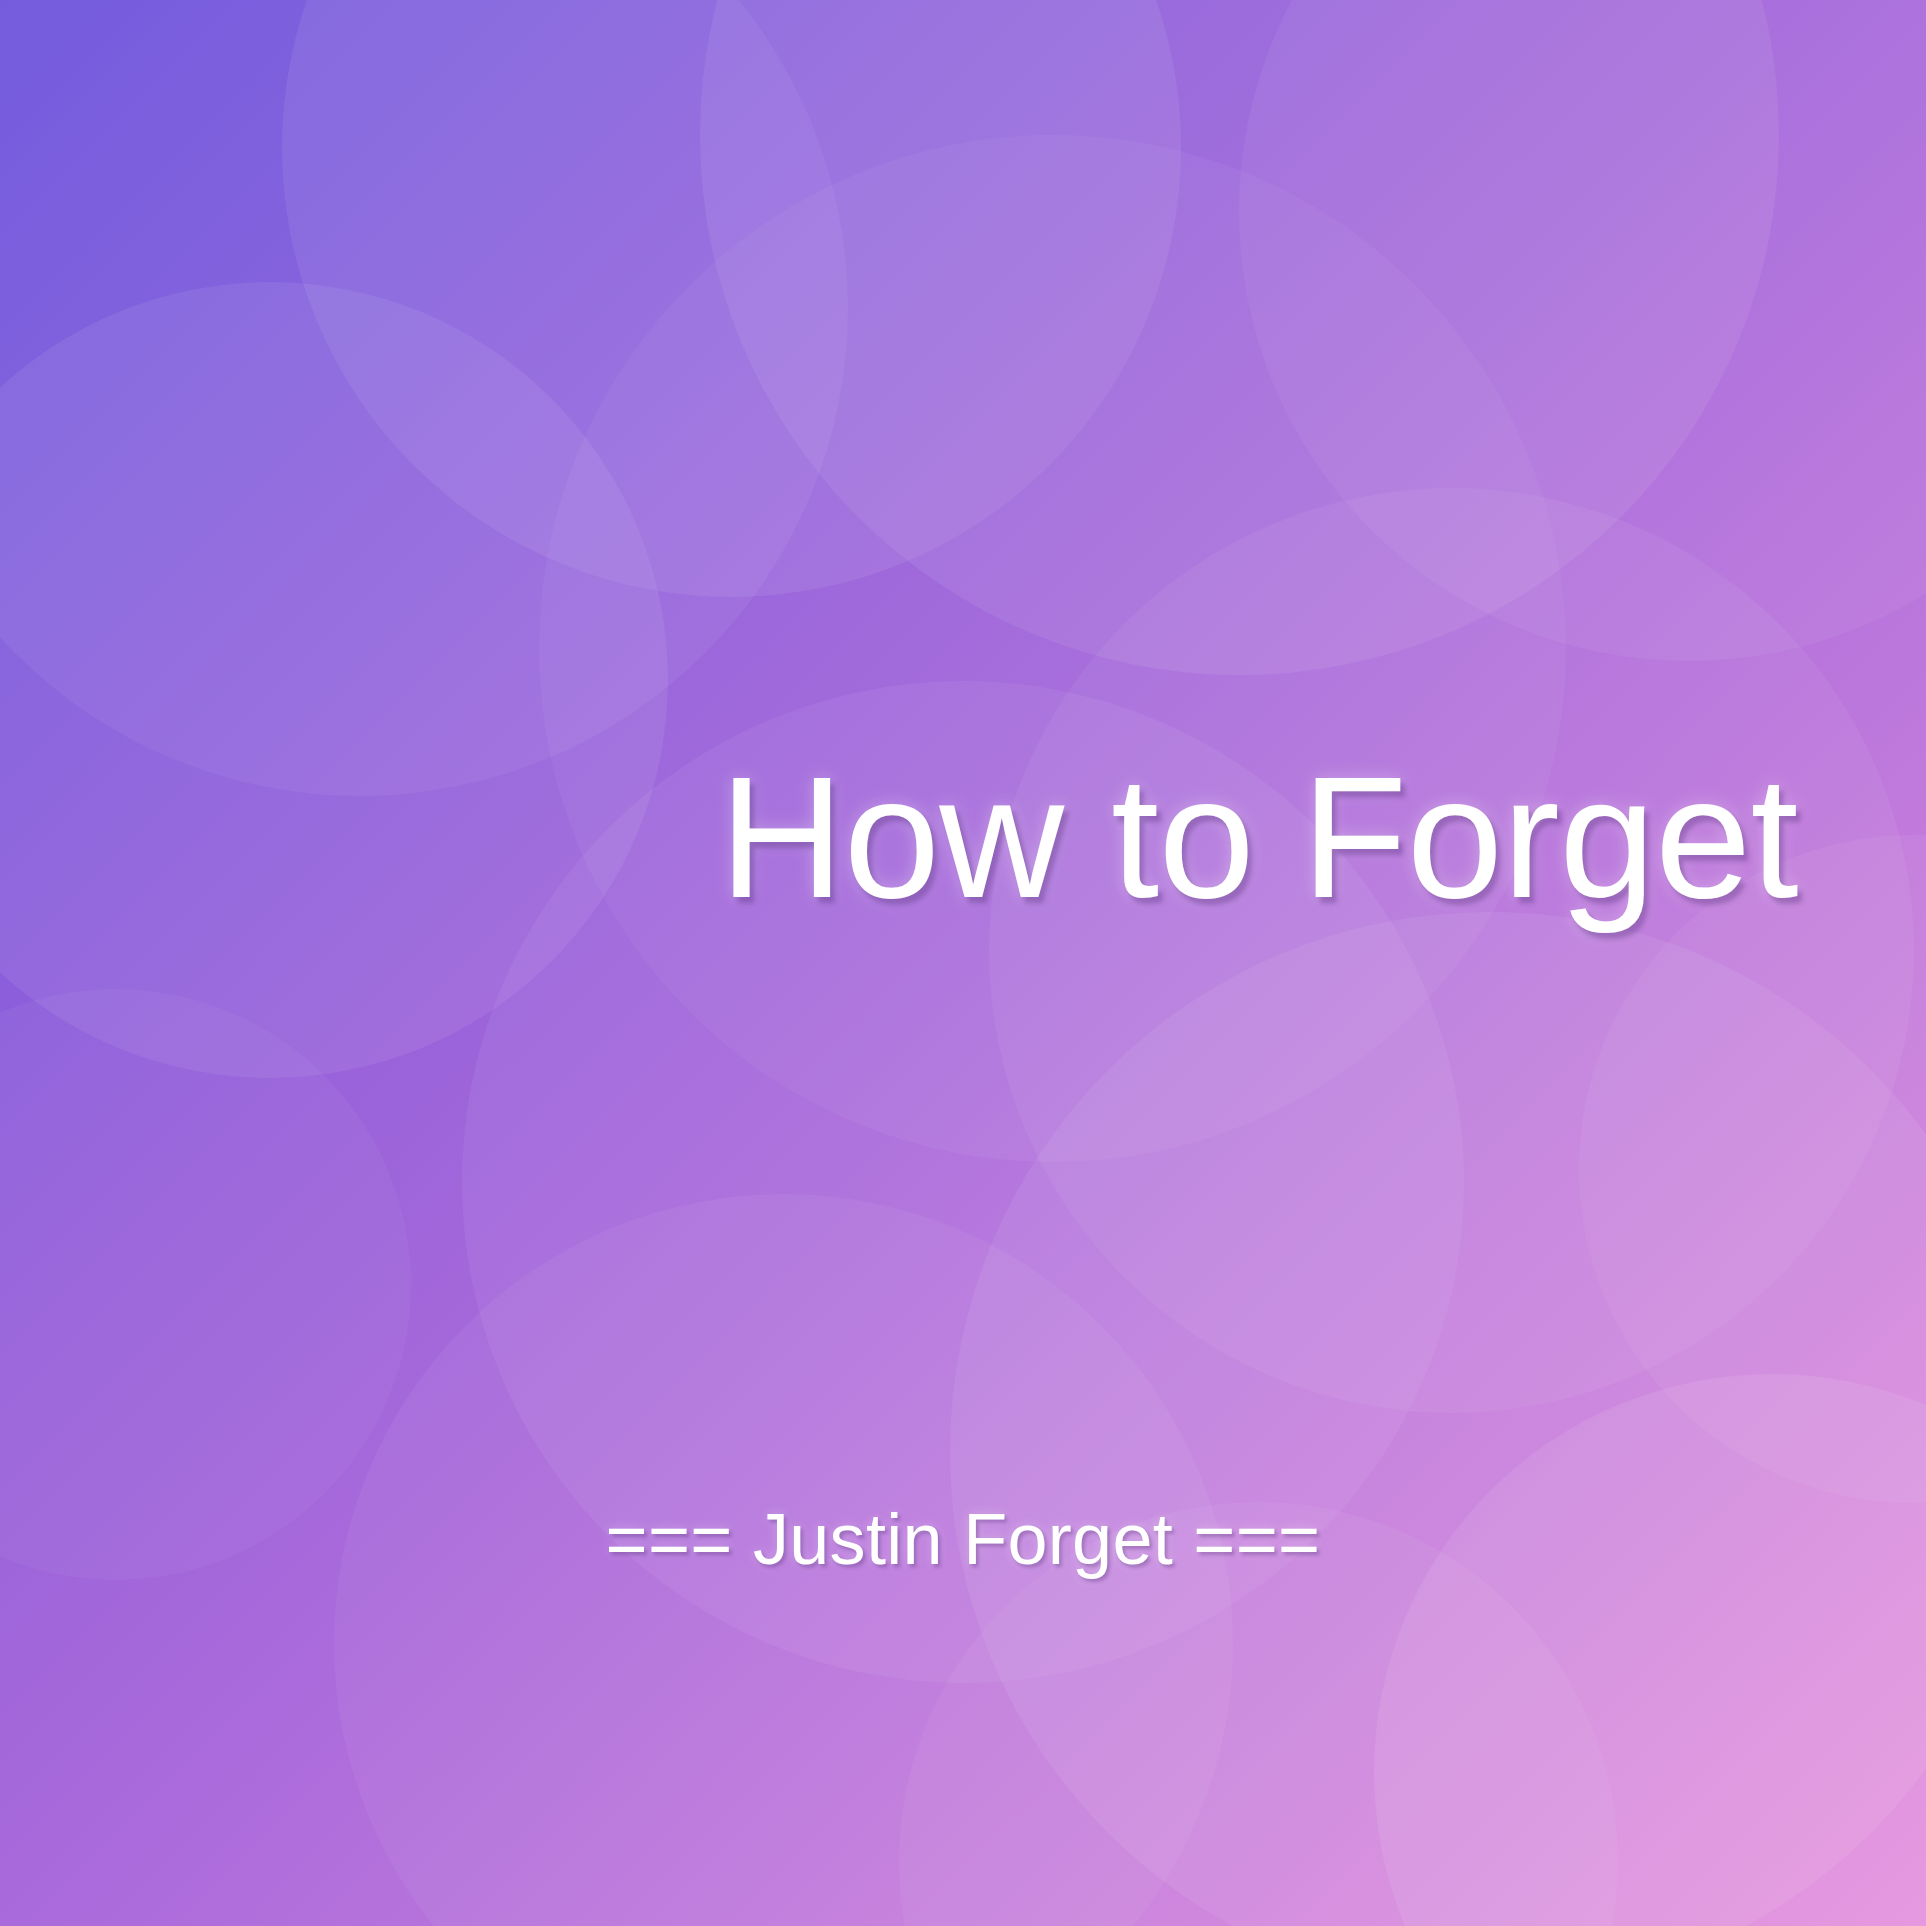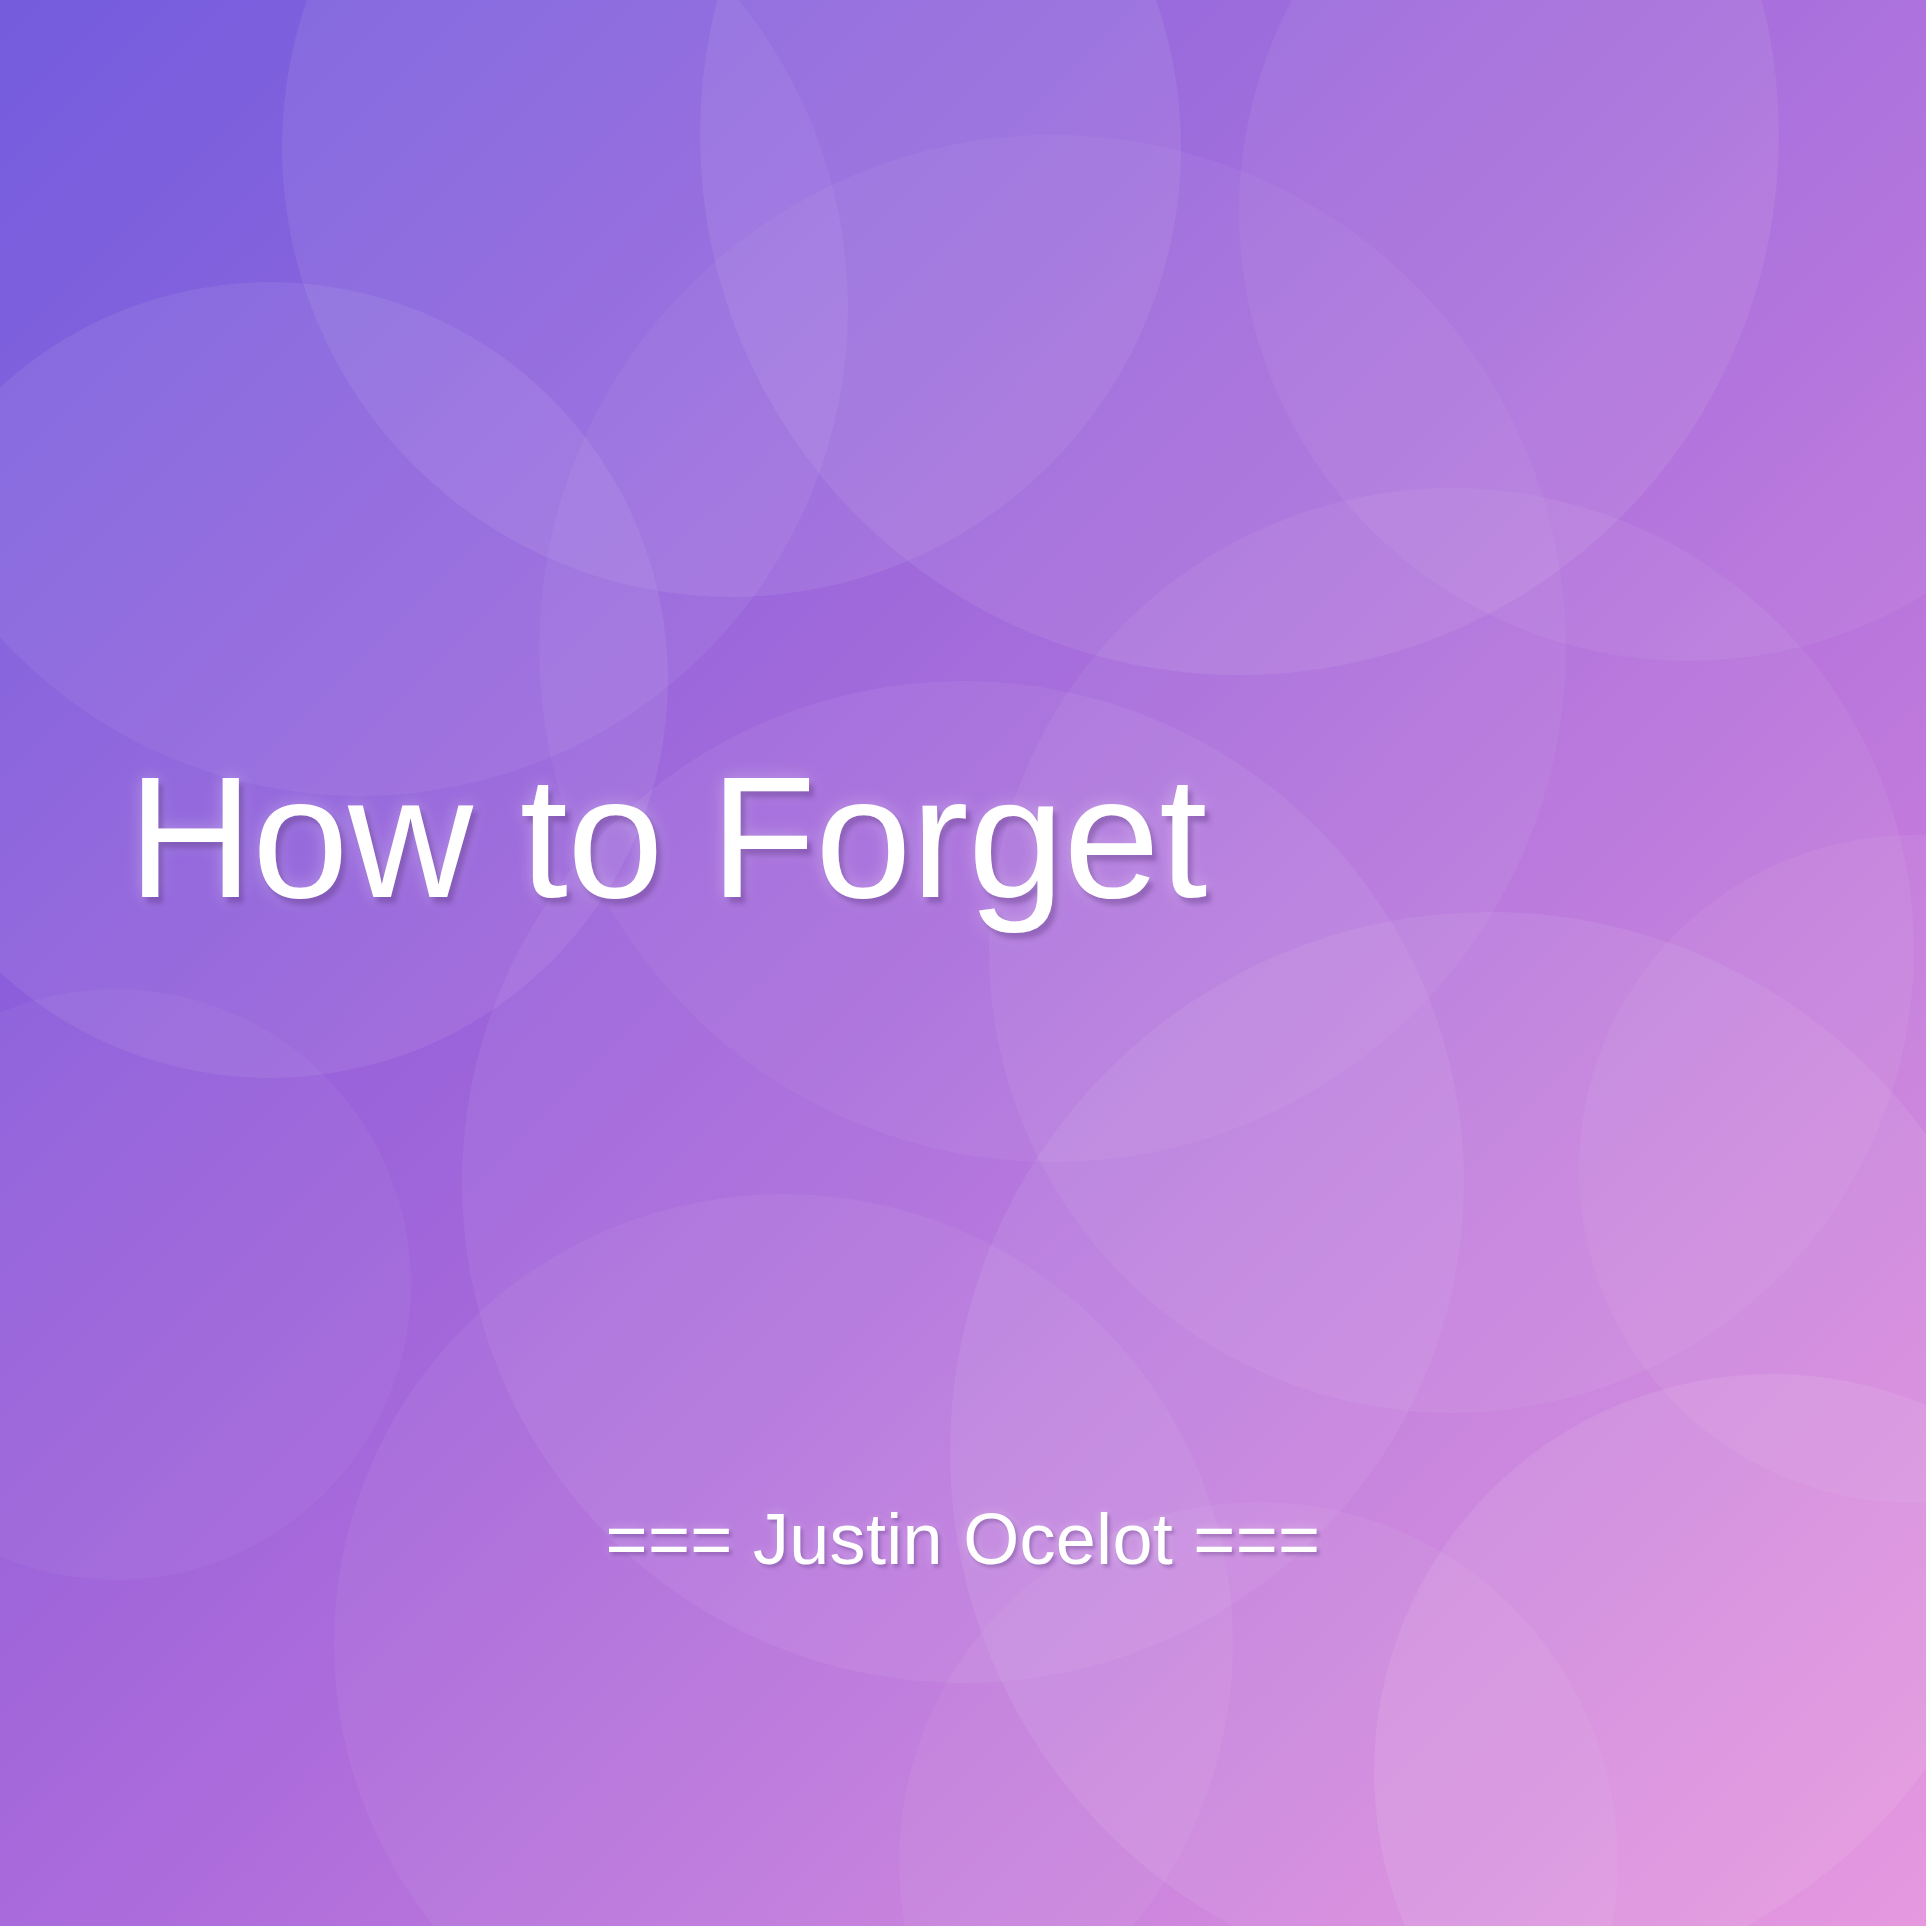--- a/index.html
+++ b/index.html
@@ -51,21 +51,21 @@
     display: flex;
     flex-direction: column;
     align-items: center;
   }
 
   #title-block {
     position: absolute;
     top: 722px;
     left: 0;
     right: 0;
-    text-align: left;
+    text-align: right;
     padding: 0 128px;
     box-sizing: border-box;
   }
 
   .title-line {
     color: #ffffff;
     font-size: 173px;
     line-height: 1.33;
     font-weight: 400;
     letter-spacing: -0.6px;
@@ -117,18 +117,18 @@
       <div class="bubble" style="width: 591px; height: 591px; left: -180px; top: 989px; opacity: 0.04;"></div>
     </div>
 
   <div id="text-layer">
 
     <div id="title-block">
       <div class="title-line">How to Forget</div>
     </div>
 
     <div id="author-block">
-      <div id="author-line">=== Justin Ocelot ===</div>
+      <div id="author-line">=== Justin Forget ===</div>
     </div>
 
   </div>
 </div>
 
 
 </body></html>

